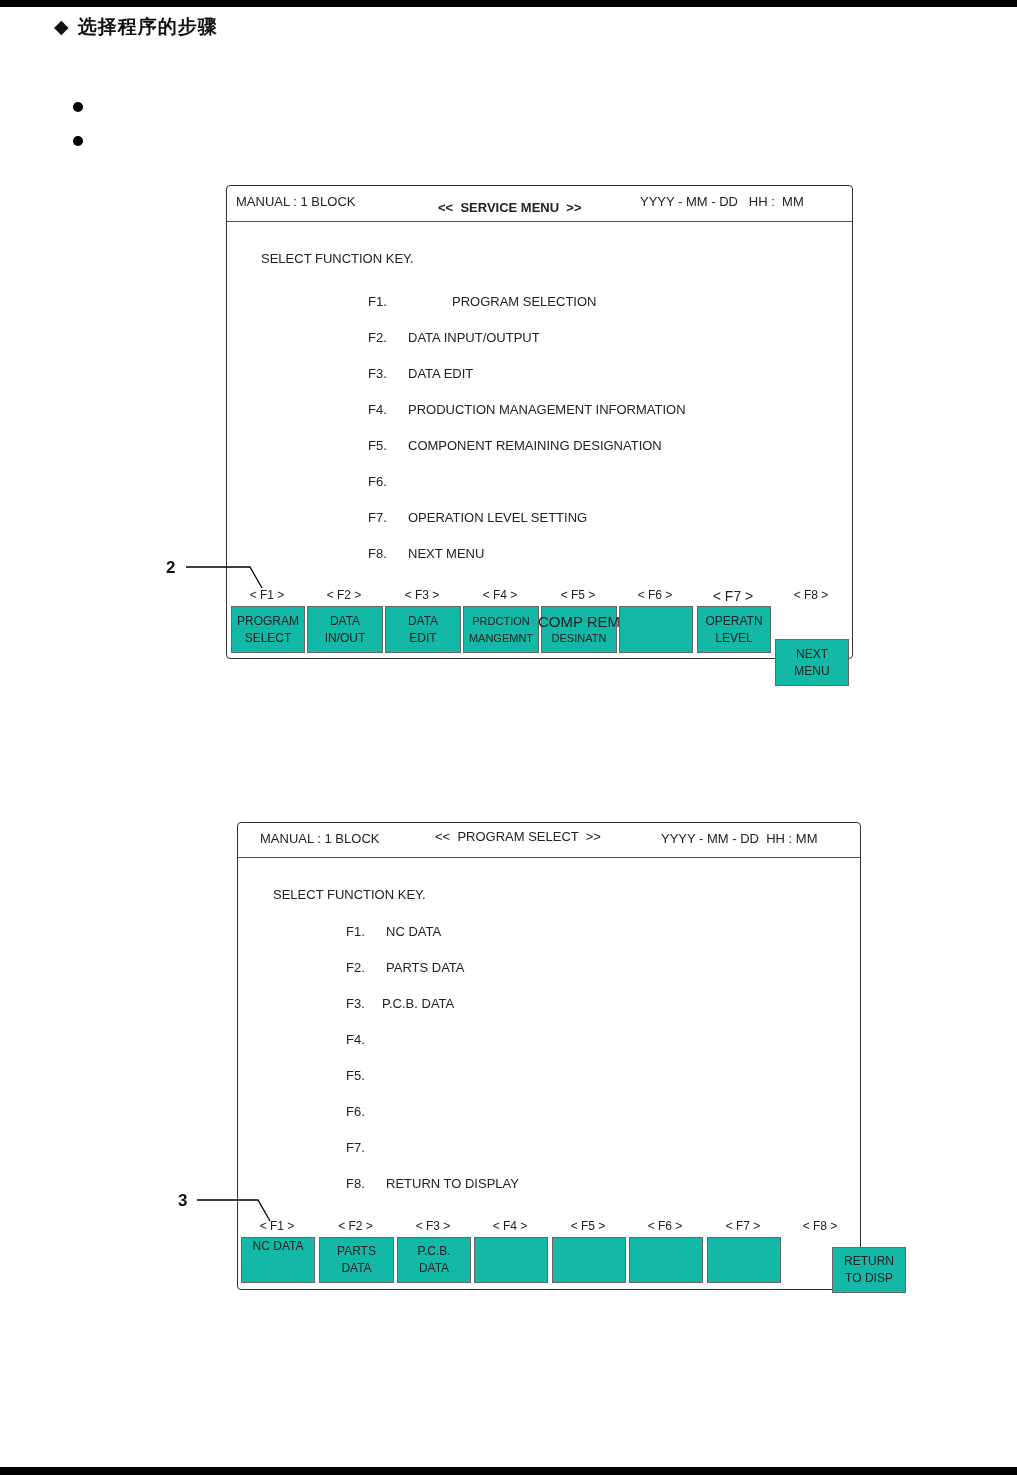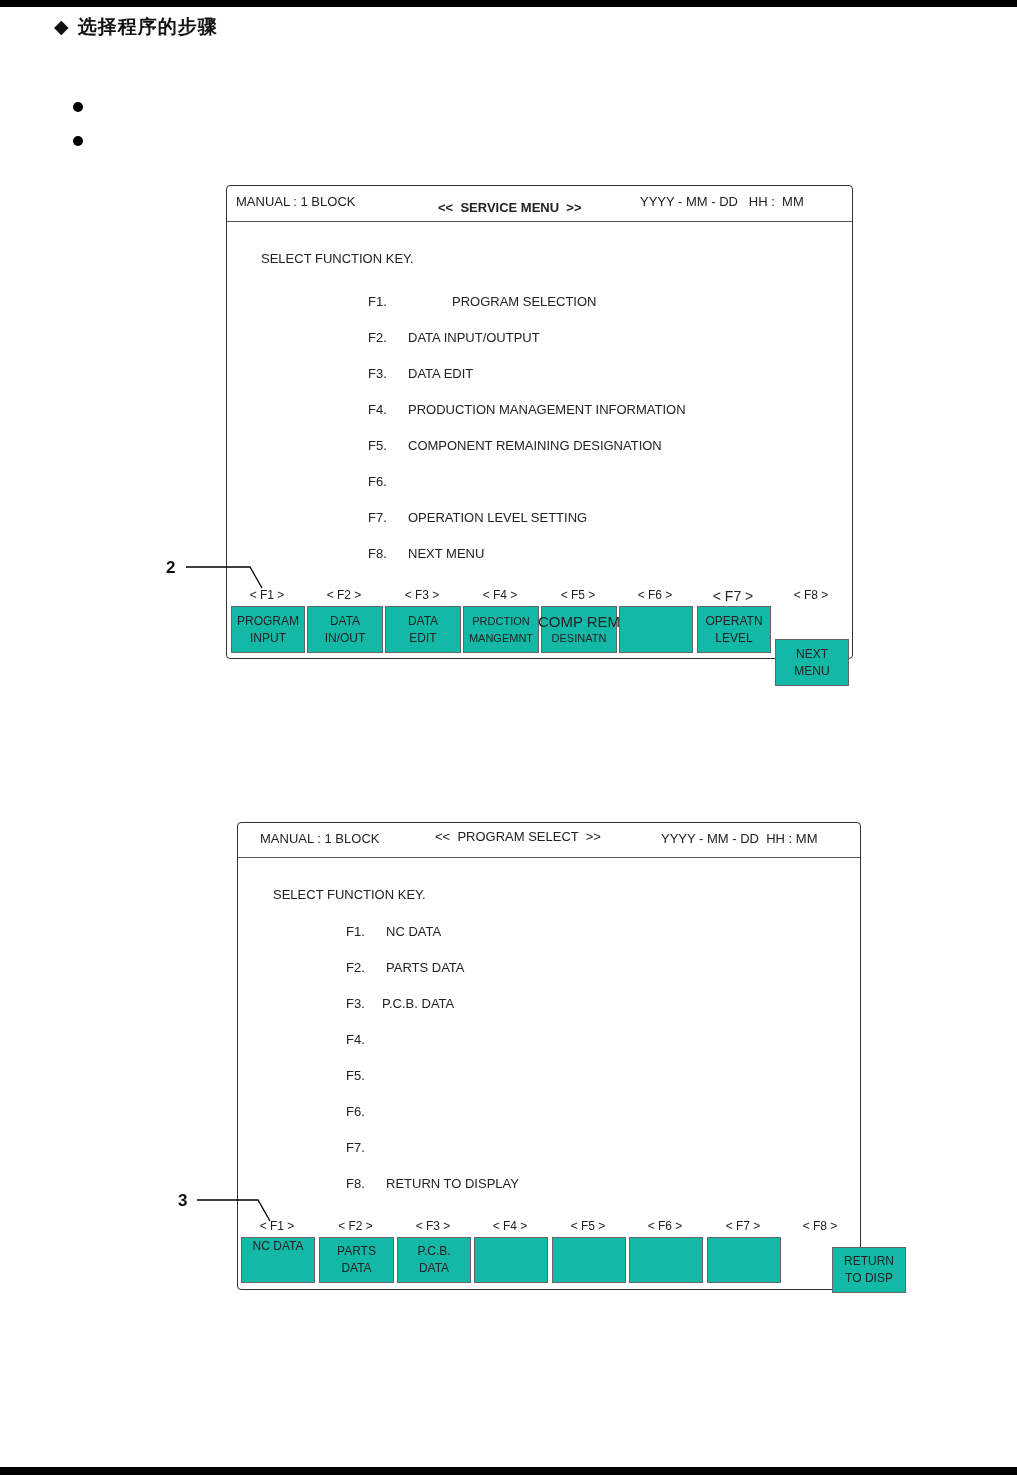--- a/index.html
+++ b/index.html
@@ -73,21 +73,21 @@
       <span class="menu-label" style="left: 181px; top: 288px;"></span>
       <span class="menu-key" style="left: 141px; top: 324px;">F7.</span>
       <span class="menu-label" style="left: 181px; top: 324px;">OPERATION LEVEL SETTING</span>
       <span class="menu-key" style="left: 141px; top: 360px;">F8.</span>
       <span class="menu-label" style="left: 181px; top: 360px;">NEXT MENU</span>
     </div>
   <div class="fkeys">
       <div class="fkey-label" style="left: 4px; width: 72px; top: 402px;">&lt; F1 &gt;</div>
       <div class="fkey-btn" style="left: 4px; width: 72px; top: 420px; height: 45px;">
         <span>PROGRAM</span>
-        <span>INPUT</span>
+        <span>SELECT</span>
       </div>
       <div class="fkey-label" style="left: 80px; width: 74px; top: 402px;">&lt; F2 &gt;</div>
       <div class="fkey-btn" style="left: 80px; width: 74px; top: 420px; height: 45px;">
         <span>DATA</span>
         <span>IN/OUT</span>
       </div>
       <div class="fkey-label" style="left: 158px; width: 74px; top: 402px;">&lt; F3 &gt;</div>
       <div class="fkey-btn" style="left: 158px; width: 74px; top: 420px; height: 45px;">
         <span>DATA</span>
         <span>EDIT</span>

